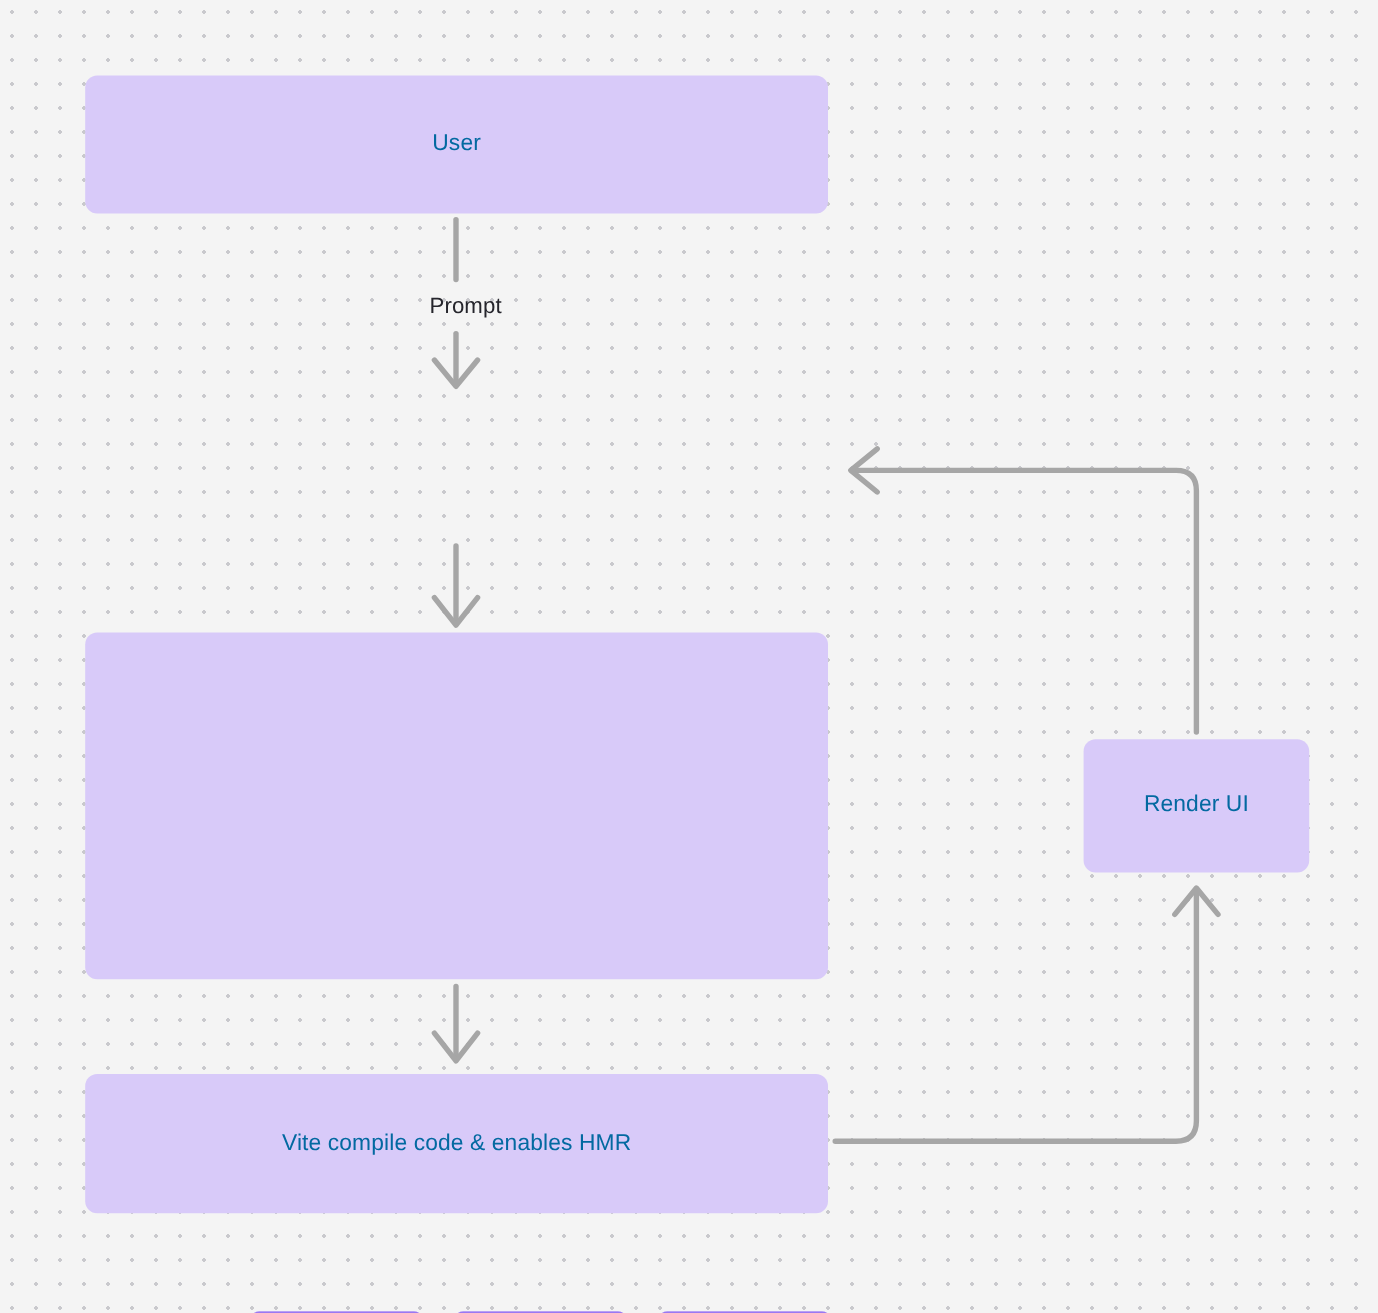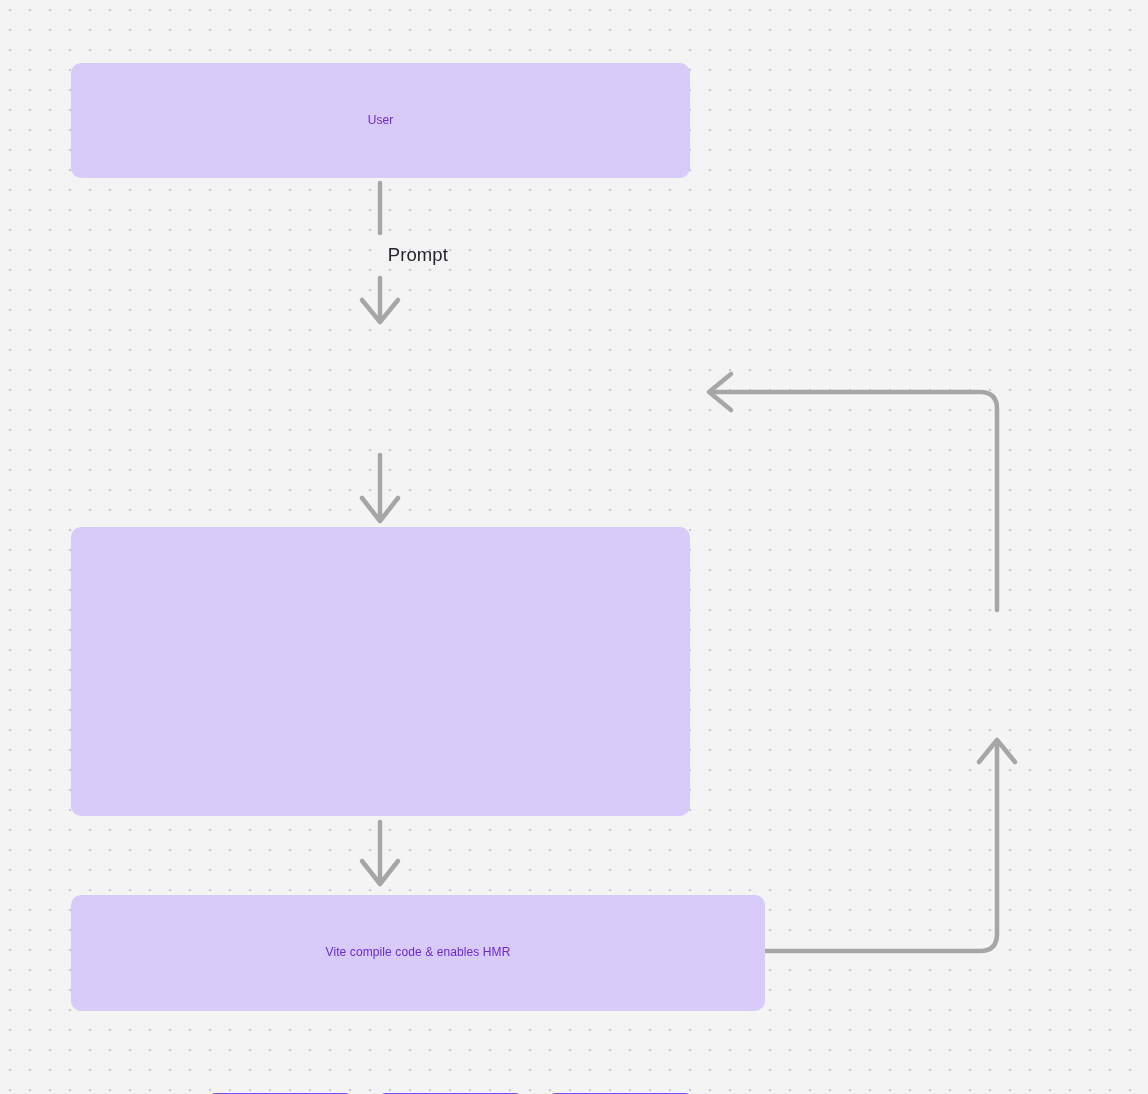--- a/index.html
+++ b/index.html
@@ -42,37 +42,37 @@
     align-items: center;
     justify-content: center;
     text-align: center;
   }
 
   .node-outer {
     background: #d8caf9;
   }
 
   .node-outer > .node-label {
-    color: #6d28d9;
-    font-size: 12px;
+    color: #0369a1;
+    font-size: 19px;
     line-height: 1.3;
     letter-spacing: 0.1px;
   }
 
   .node-inner {
     background: #7d4ff2;
     border-radius: 9px;
   }
 
   
   #node-user            { left: 71px;  top: 63px;  width: 619px; height: 115px; }
   #node-webapp          { left: 71px;  top: 332px; width: 619px; height: 116px; }
   #node-react           { left: 71px;  top: 527px; width: 619px; height: 289px;
                           display: block; }
-  #node-vite            { left: 71px;  top: 895px; width: 694px; height: 116px; }
+  #node-vite            { left: 71px;  top: 895px; width: 619px; height: 116px; }
   #node-render          { left: 903px; top: 616px; width: 188px; height: 111px; }
 
   #node-html            { left: 136px; top: 566px; width: 147px; height: 104px; }
   #node-css             { left: 306px; top: 566px; width: 147px; height: 104px; }
   #node-js              { left: 476px; top: 566px; width: 147px; height: 104px; }
 
   
   #react-caption {
     position: absolute;
     left: 0;
@@ -88,24 +88,23 @@
   .edge-label {
     position: absolute;
     color: #25252c;
     font-size: 18.5px;
     letter-spacing: 0.1px;
     background: transparent;
     text-align: center;
     white-space: nowrap;
   }
   #label-prompt {
-    left: 348px;
+    left: 338px;
     top: 244px;
     width: 100px;
-    text-align: right;
   }
 </style>
 </head>
 <body>
 
 <div id="canvas">
 
   <svg id="edges" viewBox="0 0 1148 1094" width="1148" height="1094">
     <g fill="none" stroke="#a6a6a6" stroke-width="4.5" stroke-linecap="round" stroke-linejoin="round">
 
@@ -157,14 +156,17 @@
     <div class="node node-inner" id="node-js">
       
     </div>
 
   </div>
 
   <div class="node node-outer" id="node-vite">
     <span class="node-label">Vite compile code &amp; enables HMR</span>
   </div>
 
+  <div class="node node-outer" id="node-render">
+    <span class="node-label">Render UI</span>
+  </div>
 
 </div>
 
 </body></html>

